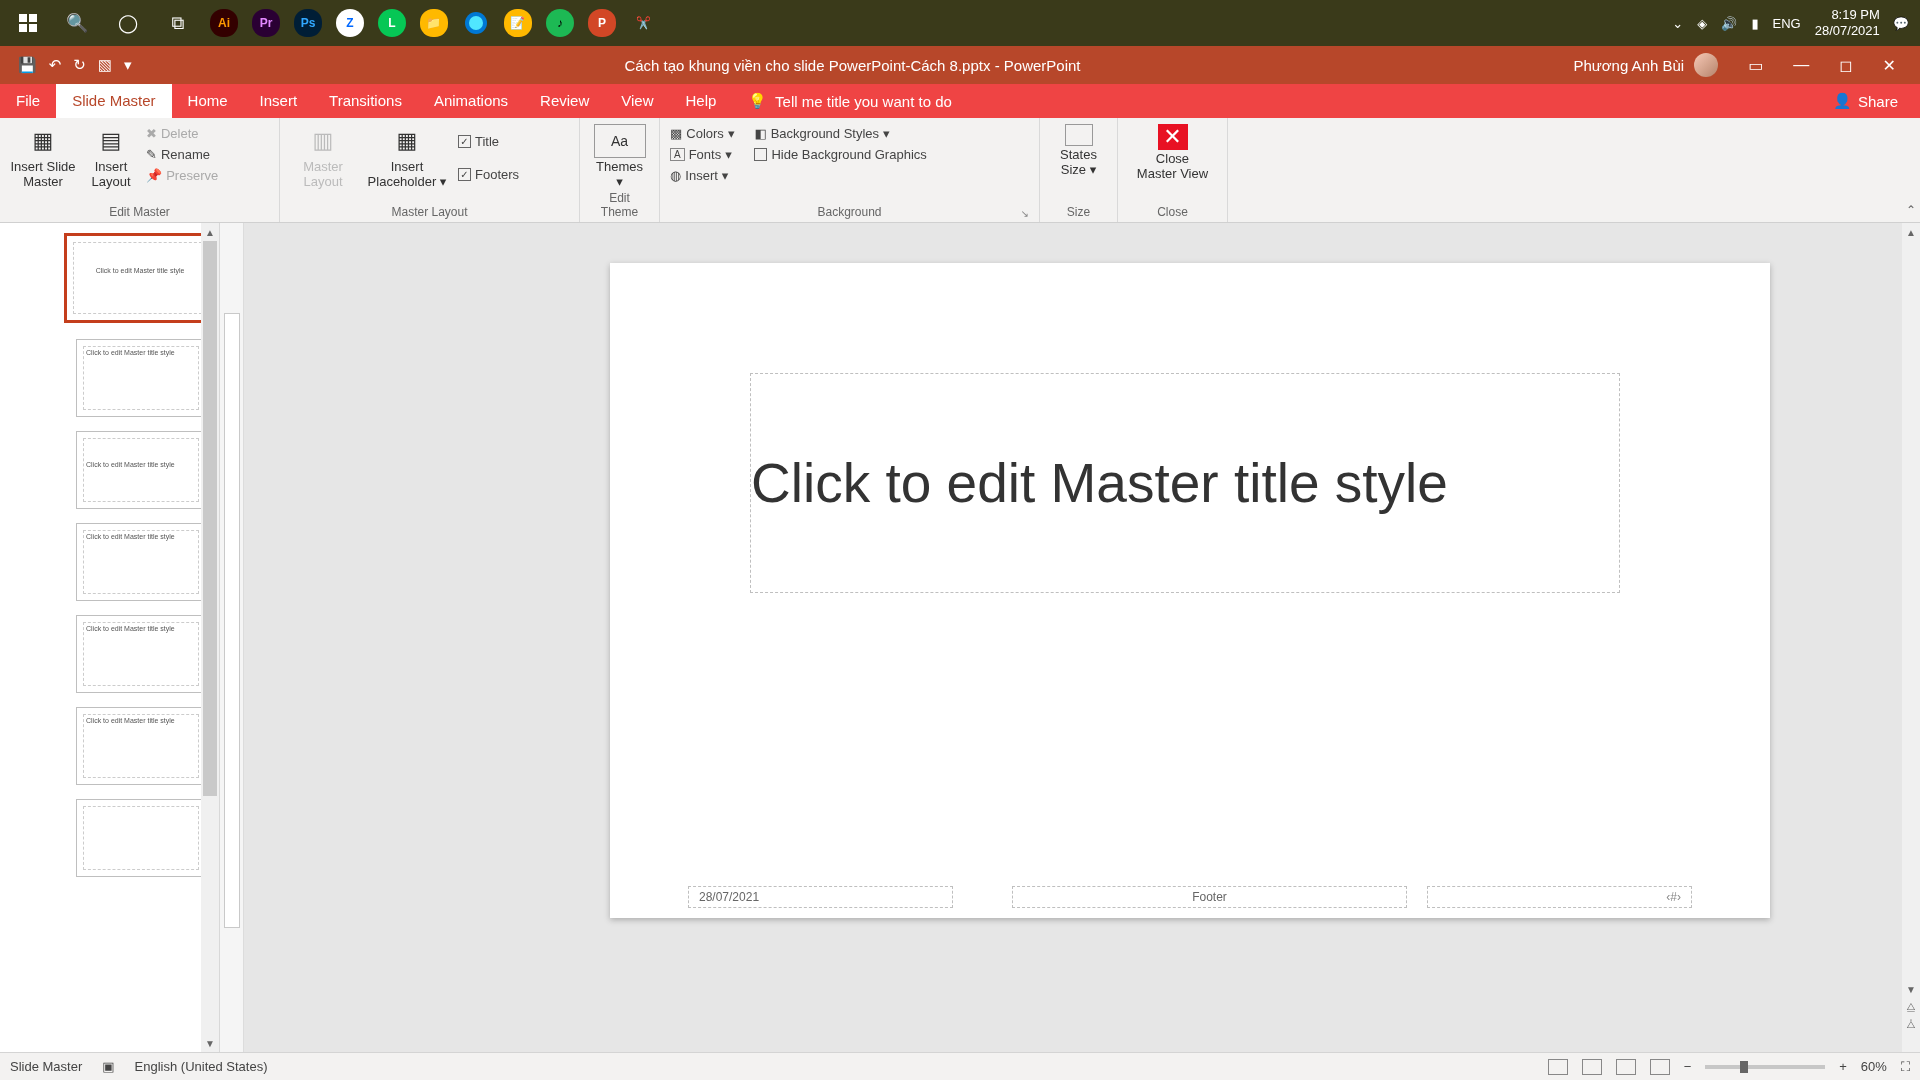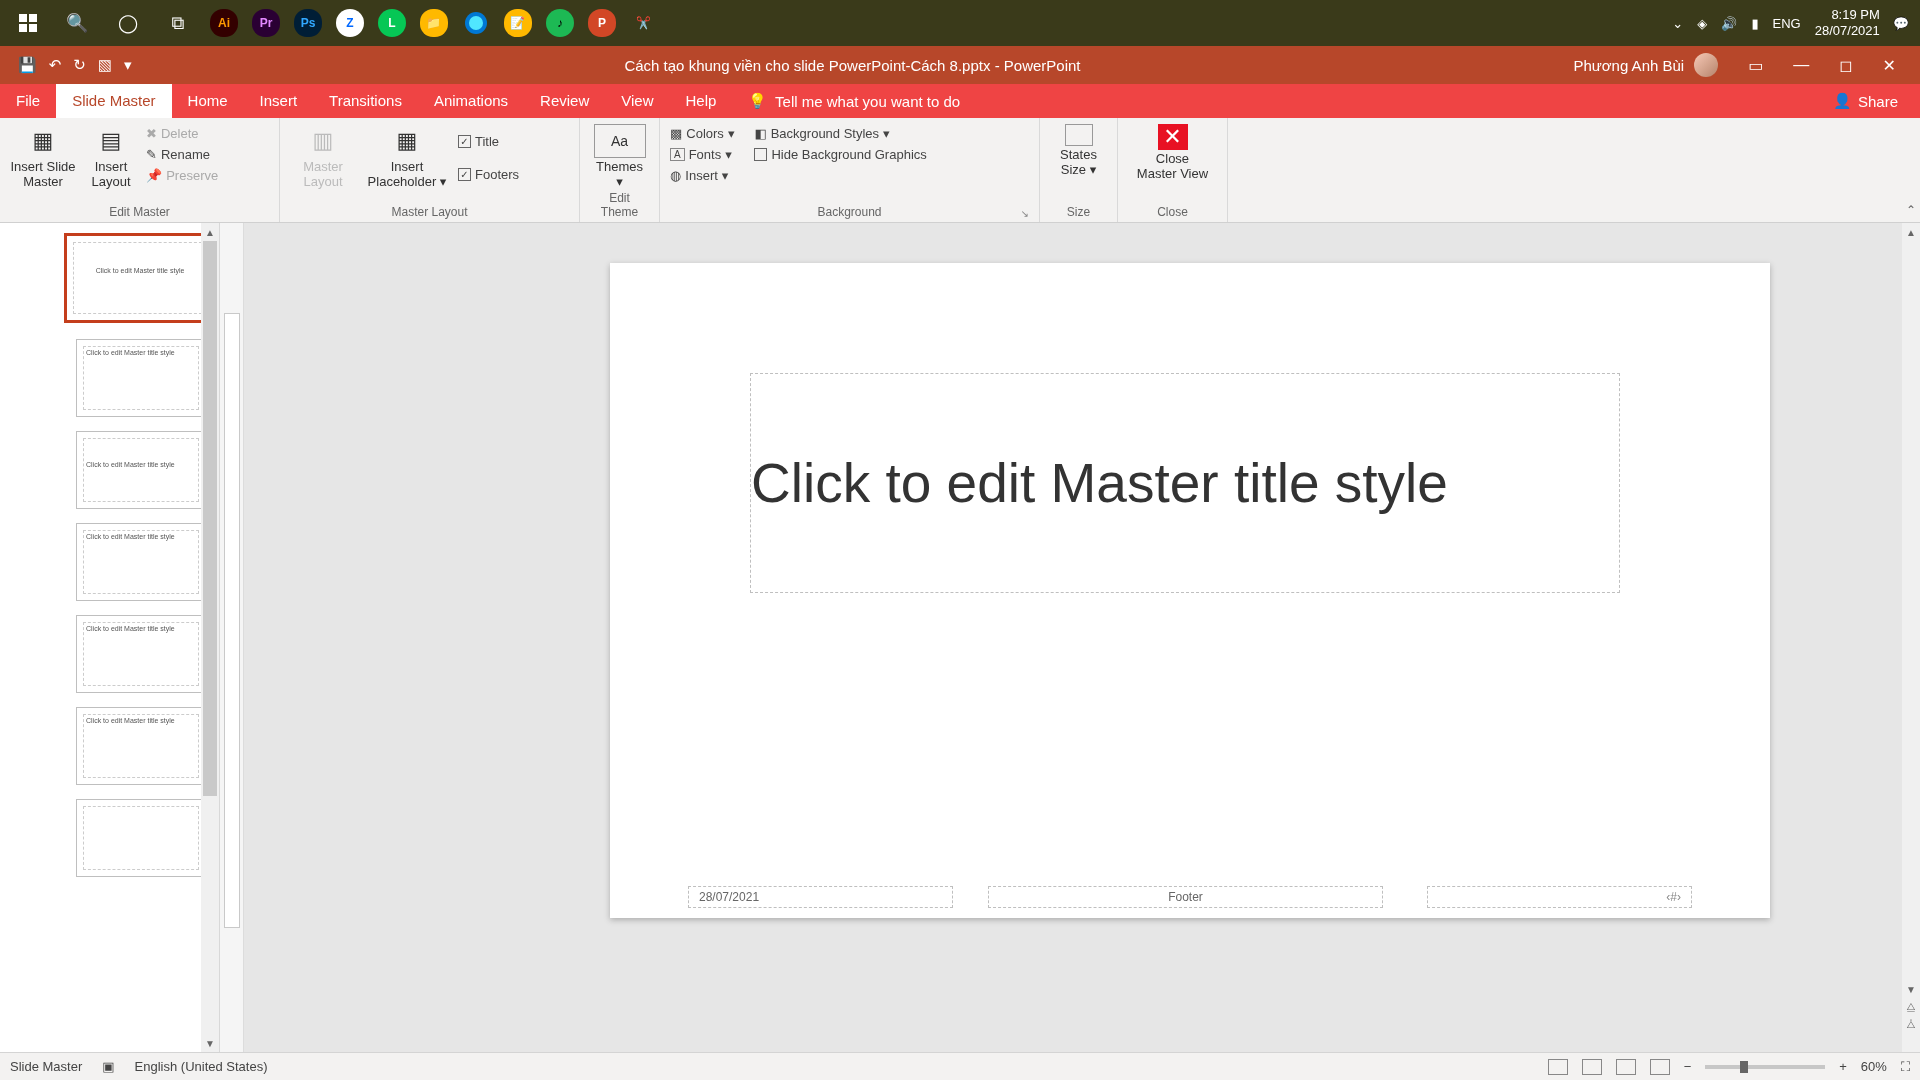--- a/index.html
+++ b/index.html
@@ -58,21 +58,21 @@
 .ruler-v{position:absolute;left:0;top:0;bottom:0;width:24px;background:#f5f5f5;border-right:1px solid #dcdcdc;}
 .ruler-slot{position:absolute;left:4px;width:16px;top:90px;height:615px;background:#fff;border:1px solid #c9c9c9;}
 
 .slide { position:absolute; left:390px; top:40px; width:1160px; height:655px; background:#fff; box-shadow:0 2px 6px rgba(0,0,0,.25);}
 .ph{position:absolute;border:1px dashed #bfbfbf;}
 .ph-title{left:140px;top:110px;width:870px;height:220px;display:flex;align-items:center;}
 .ph-title span{font-size:55px;color:#333;font-weight:400;}
 .ph-sub{left:140px;top:346px;width:870px;height:160px;padding-top:10px;}
 .ph-sub span{font-size:25px;color:#444;display:block;text-align:center;}
 .ph-date{left:78px;bottom:10px;width:265px;height:22px;display:flex;align-items:center;padding-left:10px;font-size:12px;color:#666;}
-.ph-footer{left:378px;bottom:10px;width:395px;height:22px;display:flex;align-items:center;justify-content:center;font-size:12px;color:#666;}
+.ph-footer{left:402px;bottom:10px;width:395px;height:22px;display:flex;align-items:center;justify-content:center;font-size:12px;color:#666;}
 .ph-num{right:78px;bottom:10px;width:265px;height:22px;display:flex;align-items:center;justify-content:flex-end;padding-right:10px;font-size:12px;color:#888;}
 
 .statusbar{position:absolute;left:0;right:0;bottom:0;height:28px;background:#f3f2f1;border-top:1px solid #d4d4d4;display:flex;align-items:center;font-size:13px;color:#444;padding:0 10px;gap:20px;}
 .statusbar .right-sb{margin-left:auto;display:flex;align-items:center;gap:14px;}
 .viewbtn{width:20px;height:16px;border:1px solid #888;}
 .zoom-slider{width:120px;height:4px;background:#c7c7c7;position:relative;}
 .zoom-slider .knob{position:absolute;left:35px;top:-4px;width:8px;height:12px;background:#666;}
 .collapse{position:absolute;right:4px;top:203px;color:#666;font-size:12px;}
 </style>
 </head>
@@ -148,21 +148,21 @@
   <div class="tab active">Slide Master</div>
   <div class="tab">Home</div>
   <div class="tab">Insert</div>
   <div class="tab">Transitions</div>
   <div class="tab">Animations</div>
   <div class="tab">Review</div>
   <div class="tab">View</div>
   <div class="tab">Help</div>
   <div class="tellme">
       <span>💡</span>
-      <span>Tell me what you want to do</span>
+      <span>Tell me title you want to do</span>
     </div>
   <div class="share">
       <span>👤</span>
       <span>Share</span>
     </div>
 </div>
 
 <div class="ribbon">
   <div class="rgroup" style="width:280px">
     <div class="body">

